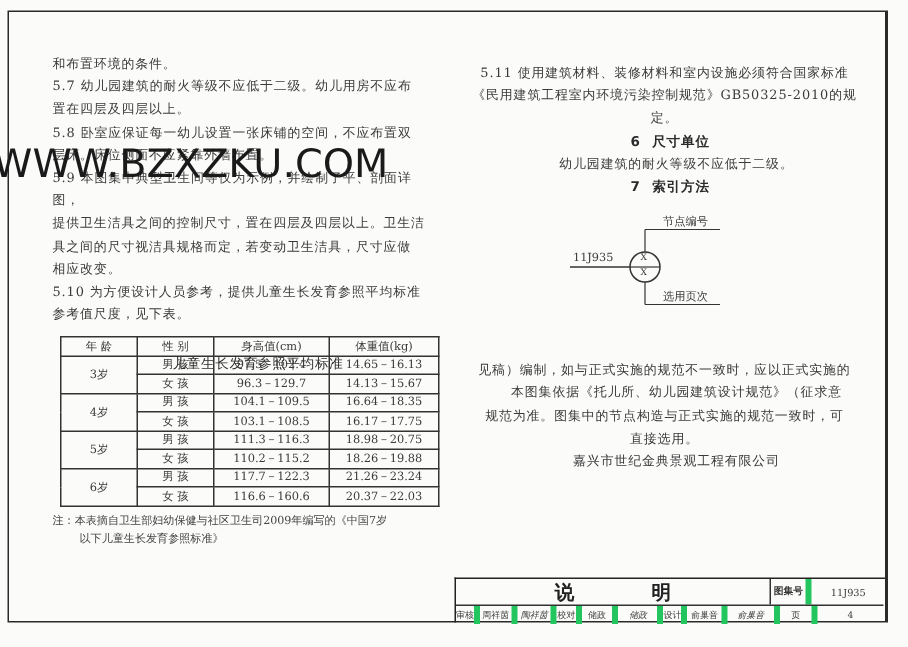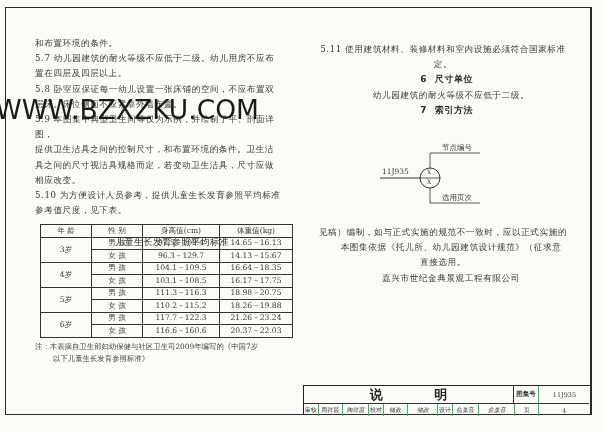--- a/index.html
+++ b/index.html
@@ -30,37 +30,37 @@
   table.growth td, table.growth th {
     border:1px solid #333; height:11.5px; padding:0 4px; text-align:center; font-weight:normal; white-space:nowrap;margin-left:25px;
   }
   table.growth { border:1.5px solid #222; }
   .note { position:absolute; left:35px; top:341px; font-size:7.4px; line-height:12px; width:260px; color:#444; }
   .note .l2 { padding-left:18px; }
   .diagram { position:absolute; left:380px; top:148px; width:120px; height:60px; }
   .titleblock { position:absolute; left:303px; top:385px; width:287px; height:30px; border-top:1.5px solid #222; border-left:1.5px solid #222; box-sizing:border-box; }
   .tb-title { position:absolute; left:0; top:0; width:209px; height:17px; display:flex; align-items:center; justify-content:space-around; font-family:"DejaVu Sans", "Liberation Sans", sans-serif; font-size:13px; font-weight:bold; color:#222; padding:0 40px; box-sizing:border-box; }
   .tb-row { position:absolute; left:0; top:17px; width:285px; height:12px; border-top:1px solid #333; display:flex; font-size:6px; }
-  .tb-cell { border-right:1px solid #22c55e; display:flex; align-items:center; justify-content:center; white-space:nowrap; overflow:hidden; }
+  .tb-cell { border-right:4px solid #22c55e; display:flex; align-items:center; justify-content:center; white-space:nowrap; overflow:hidden; }
   .tb-right { position:absolute; left:209px; top:0; width:76px; height:17px; border-left:1px solid #333; display:flex; font-size:6.5px; }
   .tb-right .tb-cell { height:17px; }
 </style>
 </head>
 <body>
 
 <div class="frame"></div>
 
 <div class="col left">
   <p class="p">和布置环境的条件。</p>
   <p class="p">5.7  幼儿园建筑的耐火等级不应低于二级。幼儿用房不应布</p>
   <p class="p">置在四层及四层以上。</p>
   <p class="p">5.8  卧室应保证每一幼儿设置一张床铺的空间，不应布置双</p>
   <p class="p">层床。床位侧面不应紧靠外墙布置。</p>
   <p class="p">5.9  本图集中典型卫生间等仅为示例，并绘制了平、剖面详图，</p>
-  <p class="p">提供卫生洁具之间的控制尺寸，和布置环境的条件。卫生洁</p>
+  <p class="p">提供卫生洁具之间的控制尺寸，置在四层及四层以上。卫生洁</p>
   <p class="p">具之间的尺寸视洁具规格而定，若变动卫生洁具，尺寸应做</p>
   <p class="p">相应改变。</p>
   <p class="p">5.10  为方便设计人员参考，提供儿童生长发育参照平均标准</p>
   <p class="p">参考值尺度，见下表。</p>
 </div>
 
 <div class="watermark">WWW.BZXZKU.COM</div>
 
 <div class="tbl-title">儿童生长发育参照平均标准</div>
 <table class="growth">
@@ -118,27 +118,29 @@
 </tbody>
   </table>
 
 <div class="note">
   <div>注：本表摘自卫生部妇幼保健与社区卫生司2009年编写的《中国7岁</div>
   <div class="l2">以下儿童生长发育参照标准》</div>
 </div>
 
 <div class="col right">
   <p class="p">5.11  使用建筑材料、装修材料和室内设施必须符合国家标准</p>
+  <p class="p">《民用建筑工程室内环境污染控制规范》GB50325-2010的规</p>
   <p class="p">定。</p>
   <p class="p head"><span class="num">6</span><span>尺寸单位</span></p>
   <p class="p sub">幼儿园建筑的耐火等级不应低于二级。</p>
   <p class="p head"><span class="num">7</span><span>索引方法</span></p>
   <div style="height:107px"></div>
   <p class="p">见稿）编制，如与正式实施的规范不一致时，应以正式实施的</p>
   <p class="p sub">本图集依据《托儿所、幼儿园建筑设计规范》（征求意</p>
+  <p class="p">规范为准。图集中的节点构造与正式实施的规范一致时，可</p>
   <p class="p">直接选用。</p>
   <p class="p sub">嘉兴市世纪金典景观工程有限公司</p>
 </div>
 
 <div class="diagram">
   <svg width="120" height="60" viewBox="0 0 120 60">
     <line x1="0" y1="30" x2="40" y2="30" stroke="#333" stroke-width="1"></line>
     <circle cx="50" cy="30" r="10" fill="none" stroke="#333" stroke-width="1"></circle>
     <line x1="40" y1="30" x2="60" y2="30" stroke="#333" stroke-width="0.8"></line>
     <line x1="50" y1="20" x2="50" y2="5" stroke="#333" stroke-width="0.8"></line>

